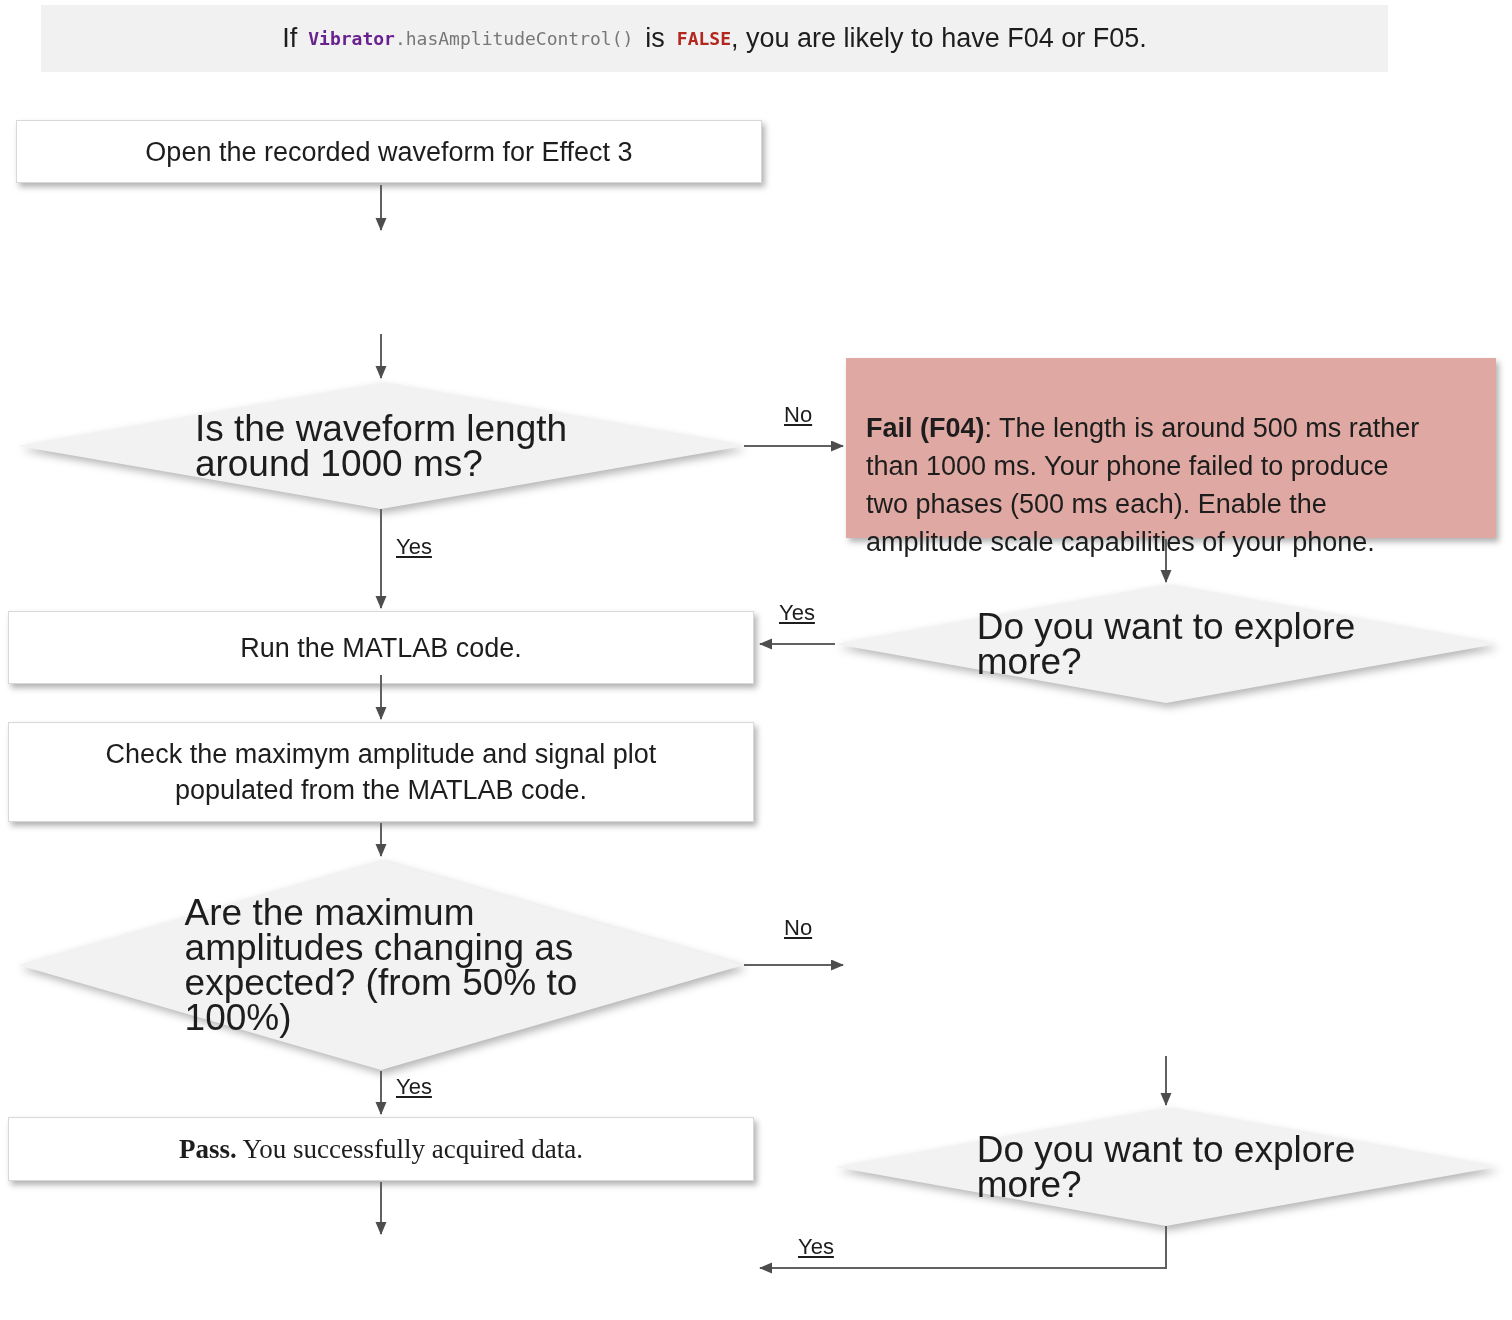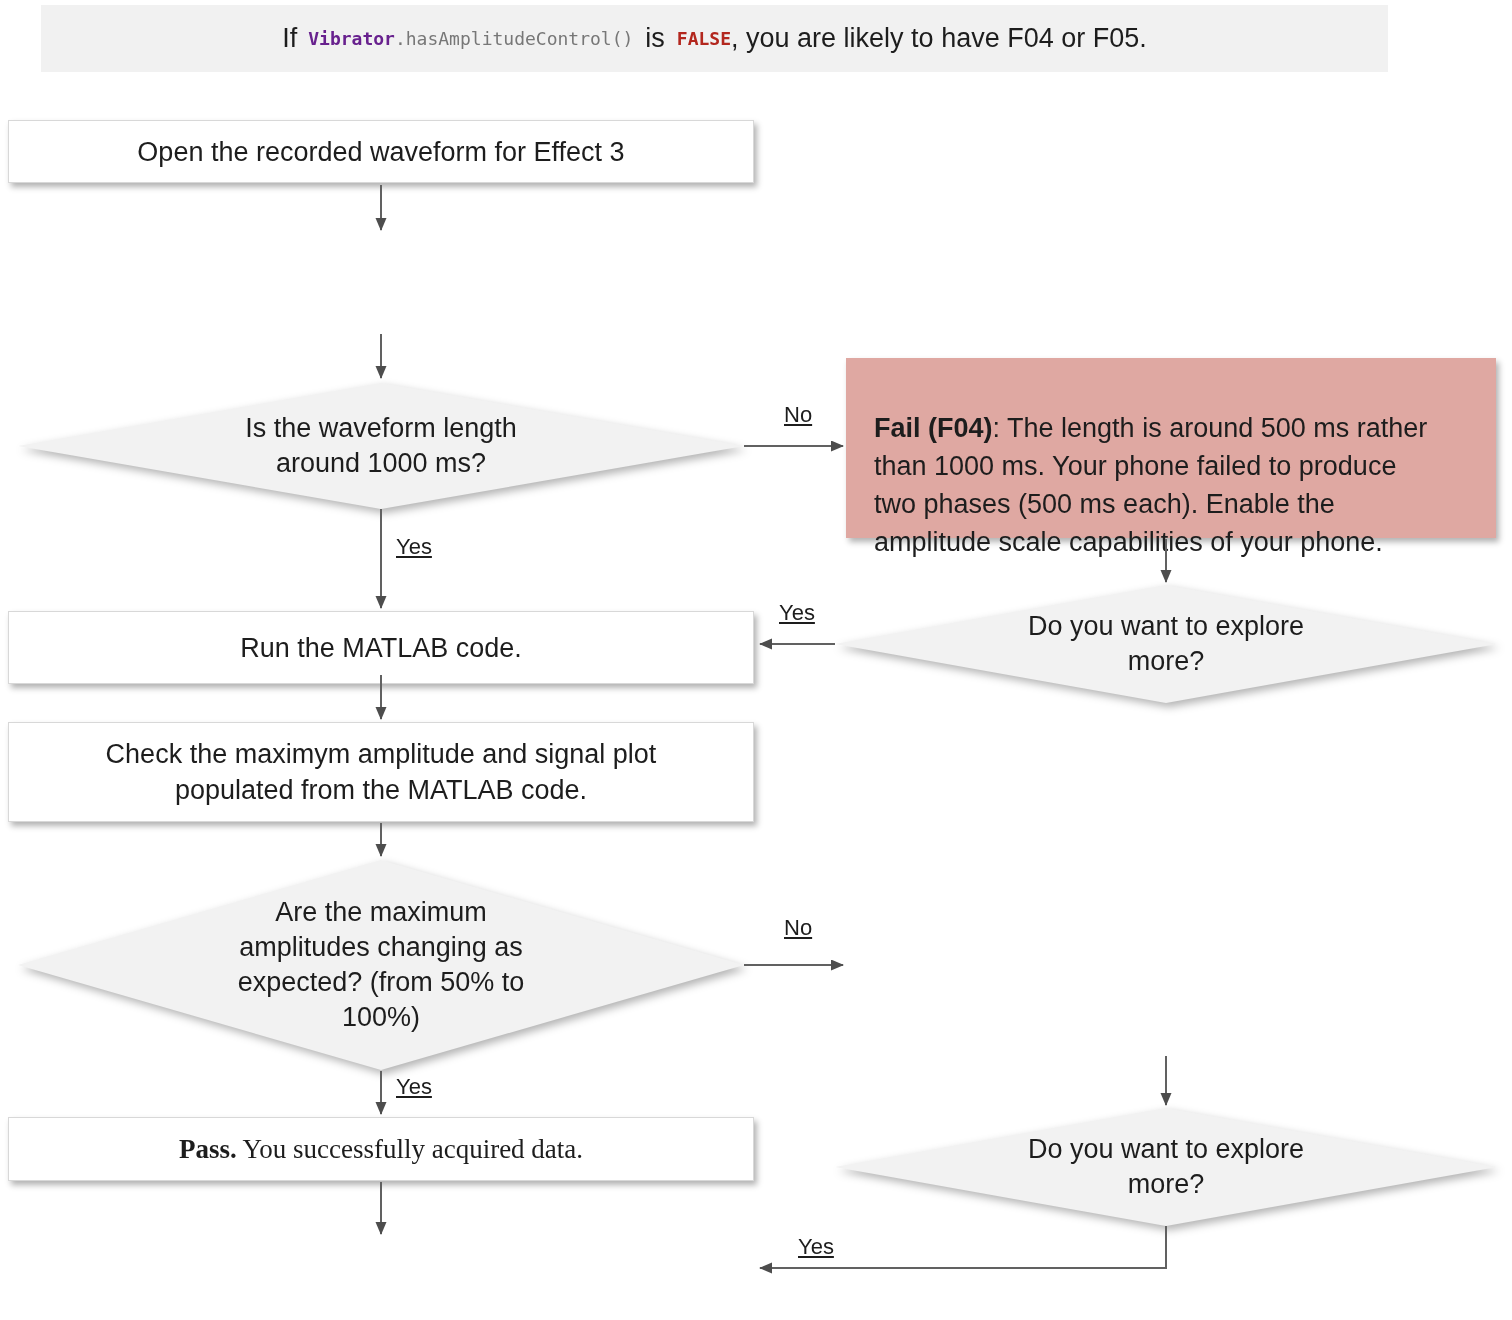--- a/index.html
+++ b/index.html
@@ -16,29 +16,29 @@
   .banner .code{font-family:"DejaVu Sans Mono","Liberation Mono",monospace;font-size:18px;}
   .banner .obj{color:var(--code-purple);font-weight:bold;margin-left:11px;}
   .banner .meth{color:var(--code-gray);}
   .banner .conn{margin:0 12px;}
   .banner .val{color:var(--false-red);font-weight:bold;}
 
   .pbox{position:absolute;left:8px;width:746px;background:#ffffff;border:1px solid var(--box-border);
         box-shadow:3px 4px 6px rgba(0,0,0,0.3);display:flex;align-items:center;justify-content:center;
         text-align:center;font-size:27px;line-height:36px;white-space:pre-line;}
   .failbox{position:absolute;left:846px;width:650px;height:180px;background:var(--fail-bg);
-        box-shadow:3px 4px 6px rgba(0,0,0,0.3);font-size:27px;line-height:38px;padding:13px 28px;
+        box-shadow:3px 4px 6px rgba(0,0,0,0.3);font-size:27px;line-height:38px;padding:13px 20px;
         white-space:pre-line;}
   .failbox b,.pbox b{font-weight:bold;}
 
   .diamond{position:absolute;}
   .diamond svg{position:absolute;left:0;top:0;filter:drop-shadow(3px 4px 4px rgba(0,0,0,0.30));}
   .diamond polygon{fill:var(--diamond-bg);}
   .dtext{position:absolute;left:0;top:0;width:100%;height:100%;display:flex;align-items:center;
-         justify-content:center;text-align:center;font-size:27px;line-height:35px;white-space:pre-line;}
+         justify-content:center;text-align:left;font-size:37px;line-height:35px;white-space:pre-line;}
 
   .elabel{position:absolute;font-size:22px;color:var(--text);text-decoration:underline;}
 
   #edges{position:absolute;left:0;top:0;pointer-events:none;}
   #edges polyline,#edges line{stroke:var(--arrow);stroke-width:2;fill:none;}
   #edges .head{fill:#4d4d4d;}
 </style>
 </head>
 <body>
 
@@ -46,21 +46,21 @@
 
   <div class="banner">
     <span>If</span>
       <span class="code obj">Vibrator</span>
       <span class="code meth">.hasAmplitudeControl()</span>
       <span class="conn">is</span>
       <span class="code val">FALSE</span>
       <span>, you are likely to have F04 or F05.</span>
   </div>
 
-  <div class="pbox" style="top:120px;height:63px;">
+  <div class="pbox" style="top:120px;height:63px;margin-left:8px;">
     <span>Open the recorded waveform for Effect 3</span>
   </div>
 
 
   <div class="pbox" style="top:611px;height:73px;">
     <span>Run the MATLAB code.</span>
   </div>
 
   <div class="pbox" style="top:722px;height:100px;">
     <span>Check the maximym amplitude and signal plot

